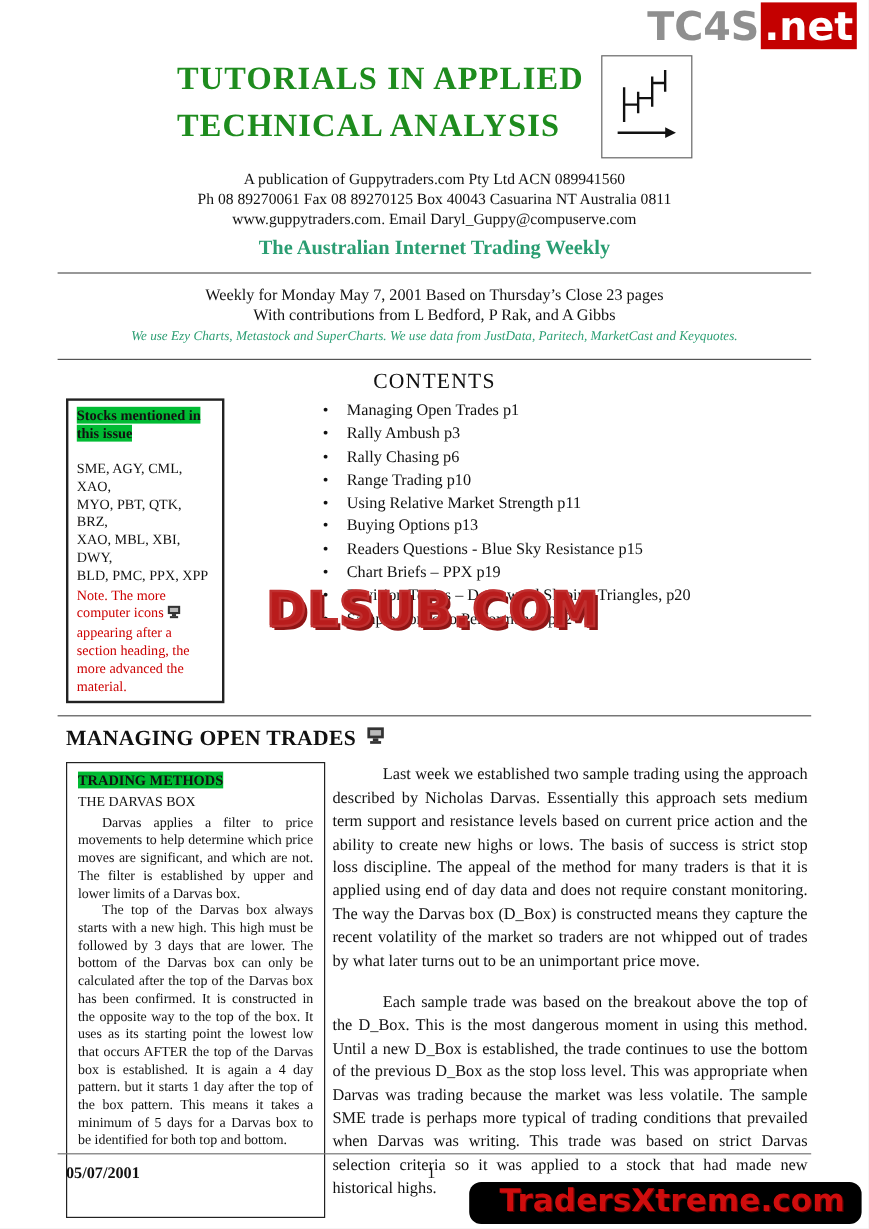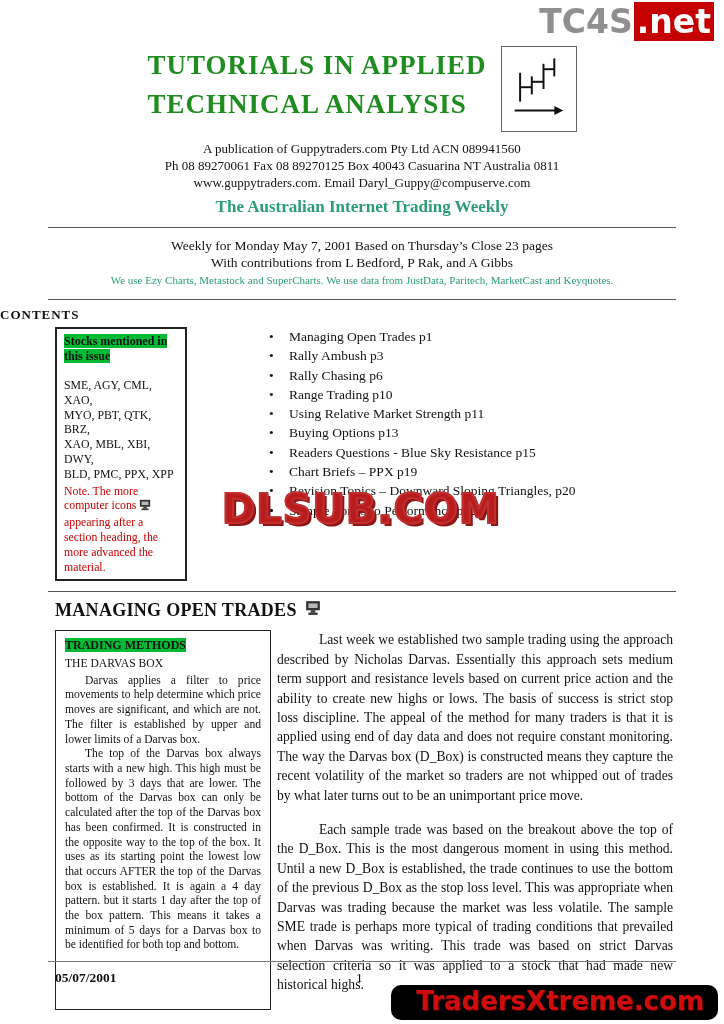--- a/index.html
+++ b/index.html
@@ -47,24 +47,24 @@
   .header { margin-top: 46px; display: flex; justify-content: center; align-items: flex-start; gap: 14px; }
   .title-lines { font-weight: bold; font-size: 27px; line-height: 39px; color: #1e8c1e; letter-spacing: 1px; }
   .chart-box { width: 76px; height: 86px; border: 1px solid #666; display: flex; align-items: center; justify-content: center; background: #fff; }
 
   .pub { text-align: center; margin-top: 8px; font-size: 13px; line-height: 17px; }
   .subtitle { text-align: center; margin-top: 6px; font-weight: bold; font-size: 17px; color: #2a9d72; }
 
   .rule { border: none; border-top: 1px solid #555; margin: 10px 48px 0 48px; }
 
   .issue { text-align: center; margin-top: 9px; font-size: 13.5px; line-height: 17px; }
-  .issue .tools { font-size: 11px; color: #2a9d72; margin-top: 1px; }
-
-  
-  .contents-heading { text-align: left; font-weight: bold; font-size: 13px; letter-spacing: 1px; margin-top: 7px; }
+  .issue .tools { font-size: 11px; font-style: italic; color: #2a9d72; margin-top: 1px; }
+
+  
+  .contents-heading { text-align: center; font-weight: normal; font-size: 18px; letter-spacing: 1px; margin-top: 7px; }
   .contents-row { display: flex; margin-top: 4px; gap: 32px; }
   .stocks-box {
     margin-left: 55px; width: 132px; min-height: 208px;
     border: 2px solid #222; padding: 5px 7px;
     font-size: 11.8px; line-height: 14.8px;
   }
   .stocks-box .box-title { background: #00bb33; font-weight: bold; font-size: 12px; line-height: 15px; display: inline; }
   .stocks-lines { margin-top: 14px; }
   .note { color: #cc0000; margin-top: 2px; }
   .note .mini-icon { display: inline-block; vertical-align: -2px; margin-right: 2px; }

